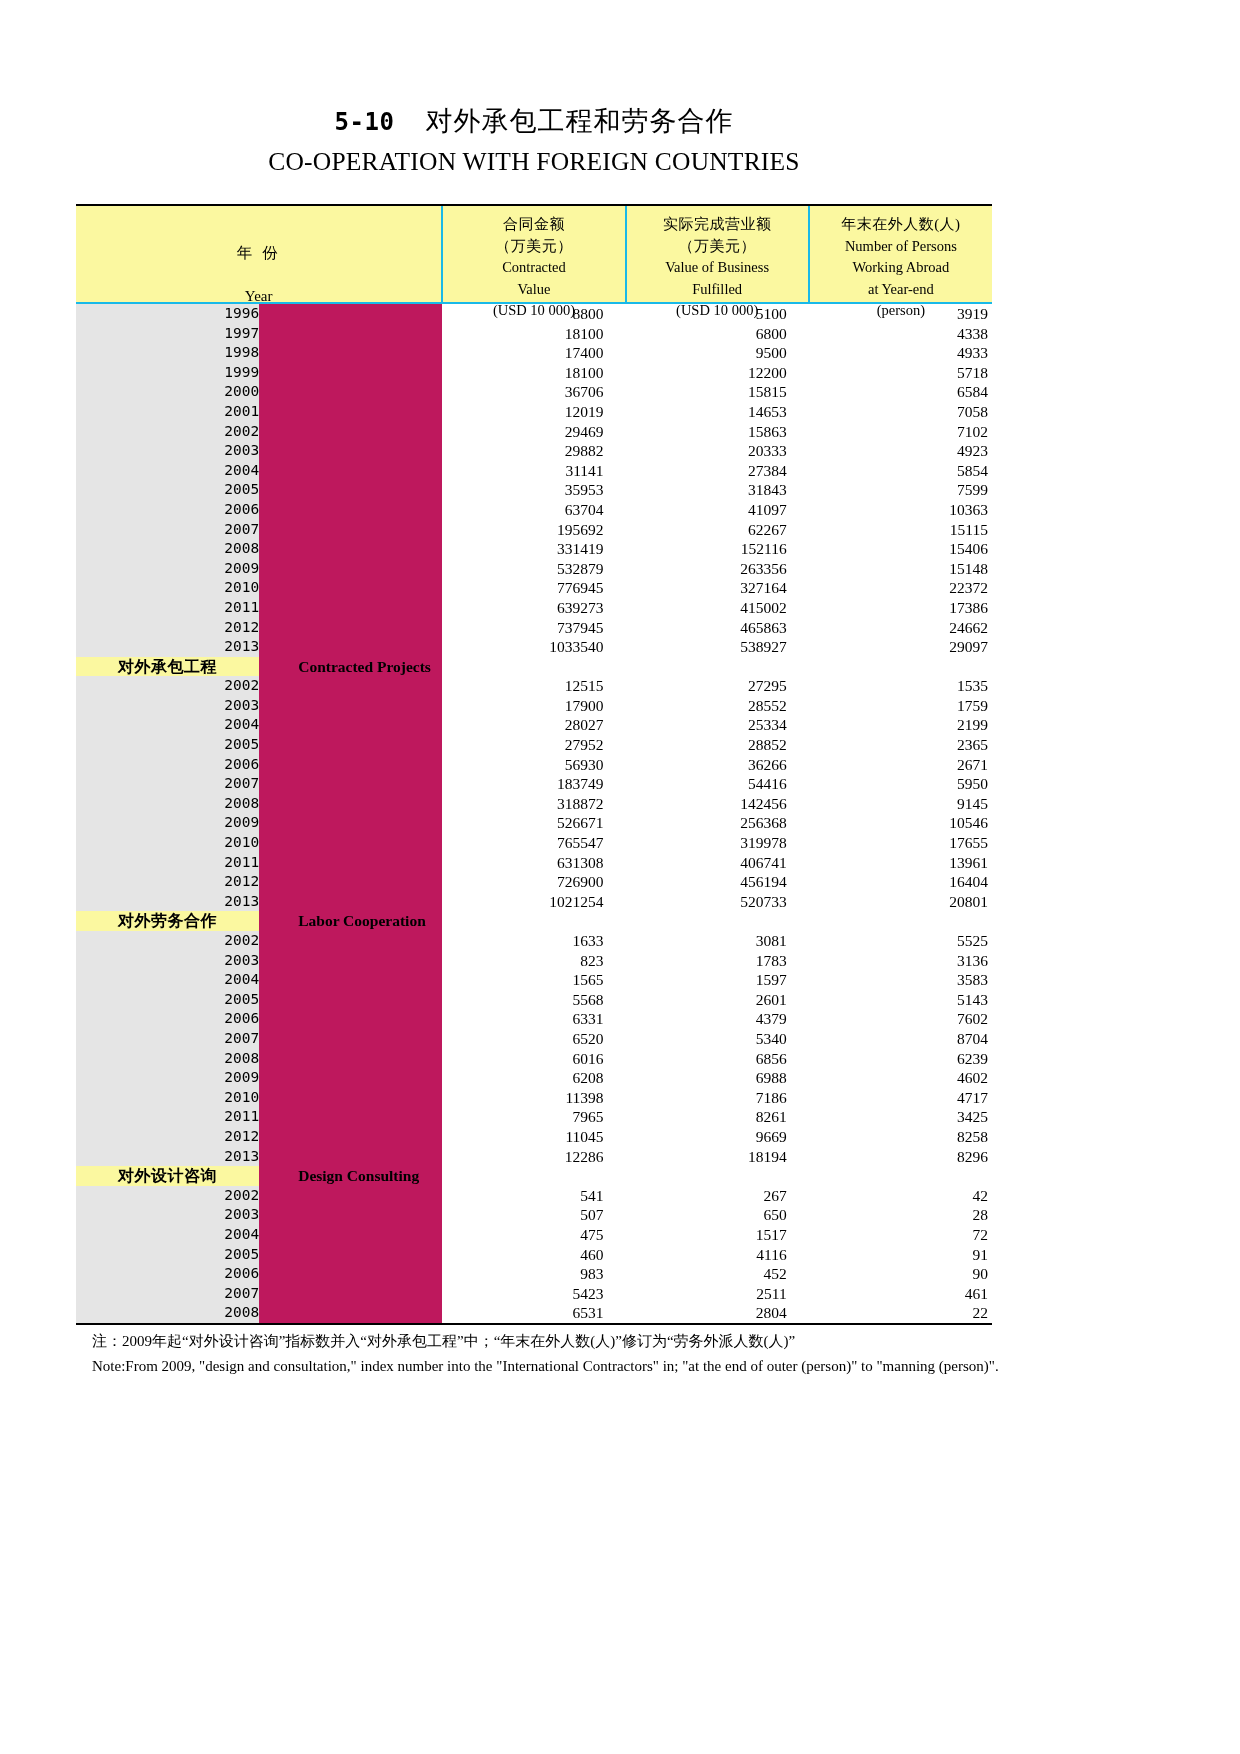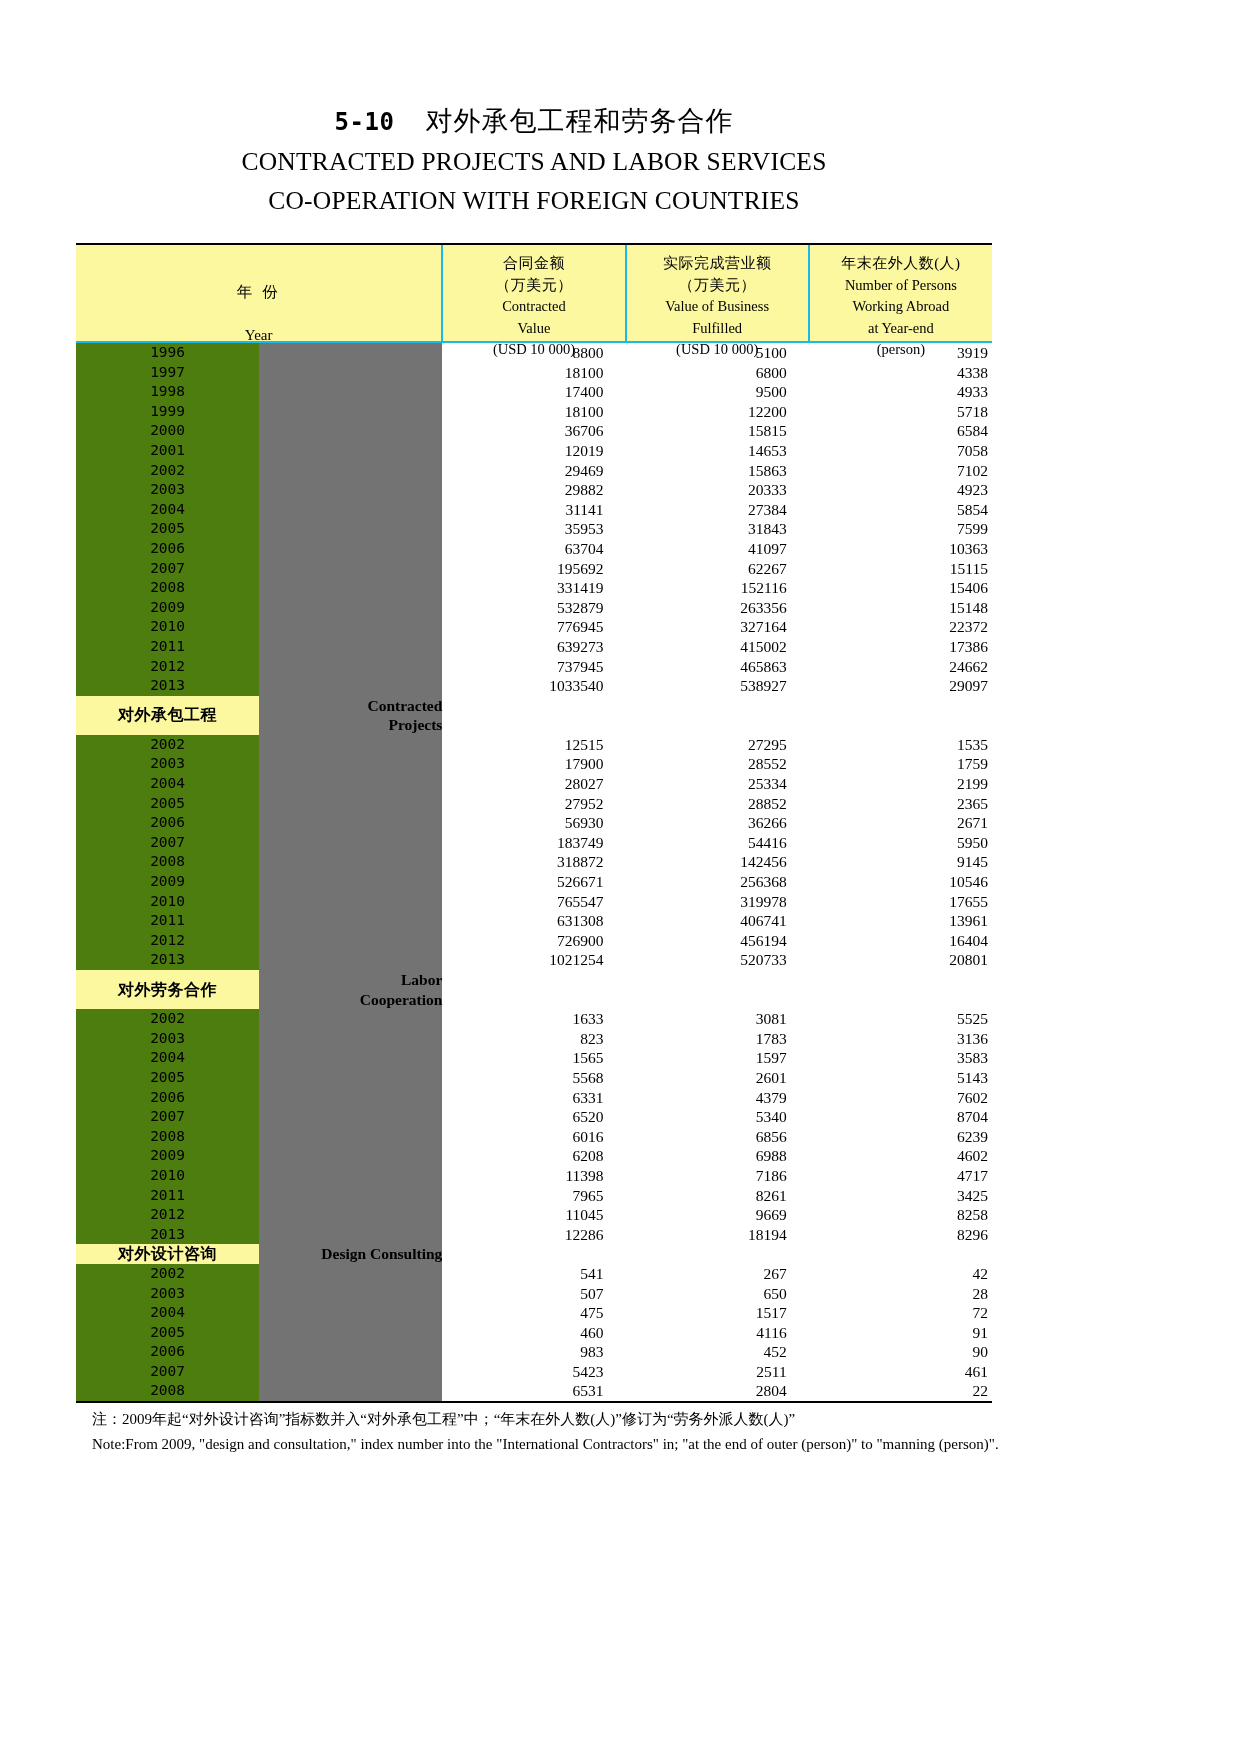--- a/index.html
+++ b/index.html
@@ -125,37 +125,37 @@
     padding-right: 0px;
   }
   td.c-year.sec {
     font-family: "Liberation Serif", "DejaVu Serif", serif;
     font-weight: bold;
     font-size: 16px;
     letter-spacing: 0.5px;
   }
   td.c-label {
     width: 180px;
-    text-align: right;
-    padding-left: 58px;
+    text-align: left;
+    padding-left: 39px;
     font-weight: bold;
     font-size: 15.5px;
-    background: #737373;
+    background: #be185d;
   }
   td.c-num {
     text-align: right;
     font-size: 15.5px;
     font-family: "Liberation Serif", "DejaVu Serif", serif;
     background: #ffffff;
   }
   td.n1 { width: 212px; padding-right: 22px; }
   td.n2 { width: 200px; padding-right: 22px; }
   td.n3 { width: 148px; padding-right: 4px; }
 
-  tr.data-row td.c-year { background: #4d7c0f; }
+  tr.data-row td.c-year { background: #e5e5e5; text-align: right; }
 
   
   .bottom-rule {
     width: 916px;
     margin: 0 auto;
     border-top: 2px solid #000000;
   }
 
   
   .notes {
@@ -175,21 +175,20 @@
     margin-top: 3px;
   }
 </style>
 </head>
 <body>
 
 <div class="page">
 
   <div class="title-block">
     <div class="title-cn"><span class="num">5-10</span><span class="cn">&nbsp;&nbsp;&nbsp;&nbsp;</span><span class="cn">对外承包工程和劳务合作</span></div>
-    <div class="title-en">CONTRACTED PROJECTS AND LABOR SERVICES</div>
     <div class="title-en">CO-OPERATION WITH FOREIGN COUNTRIES</div>
   </div>
 
   <div class="table-wrap">
     <table class="stat">
       <thead>
         <tr class="head-row">
           <td colspan="2">
             <div class="hcell yr-head">
               <div class="cnline yr-cn">年 份</div>

